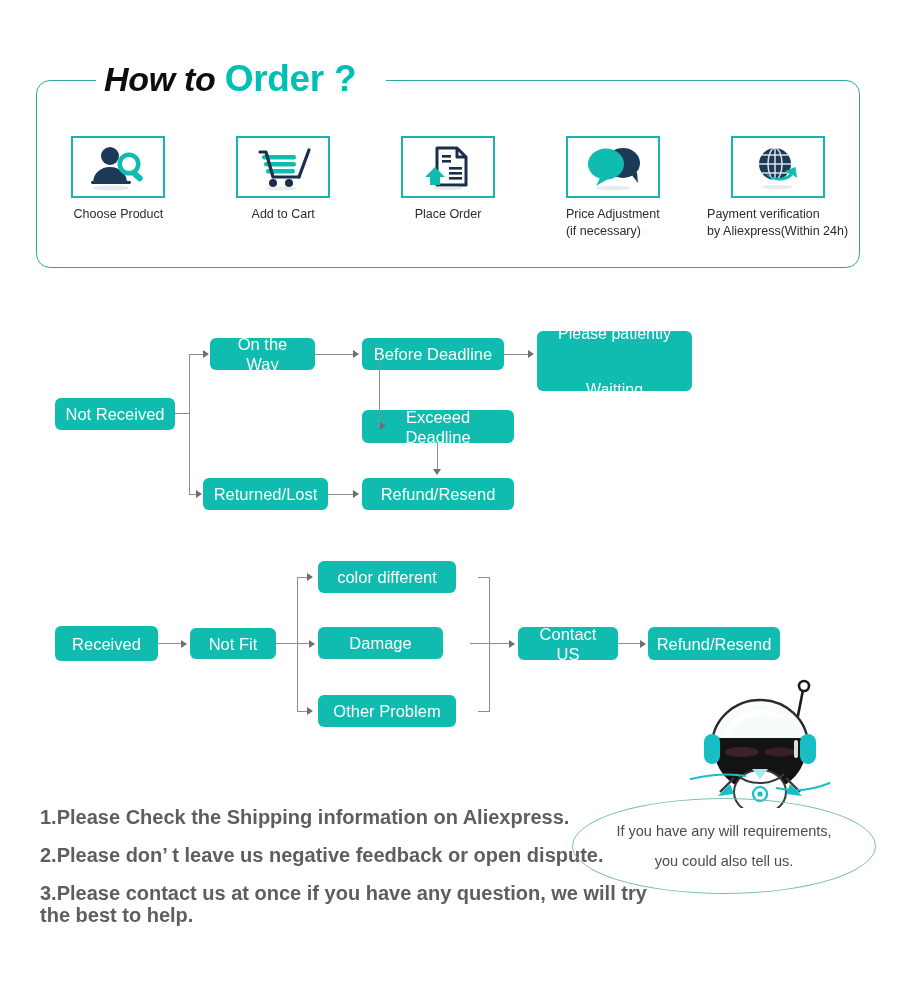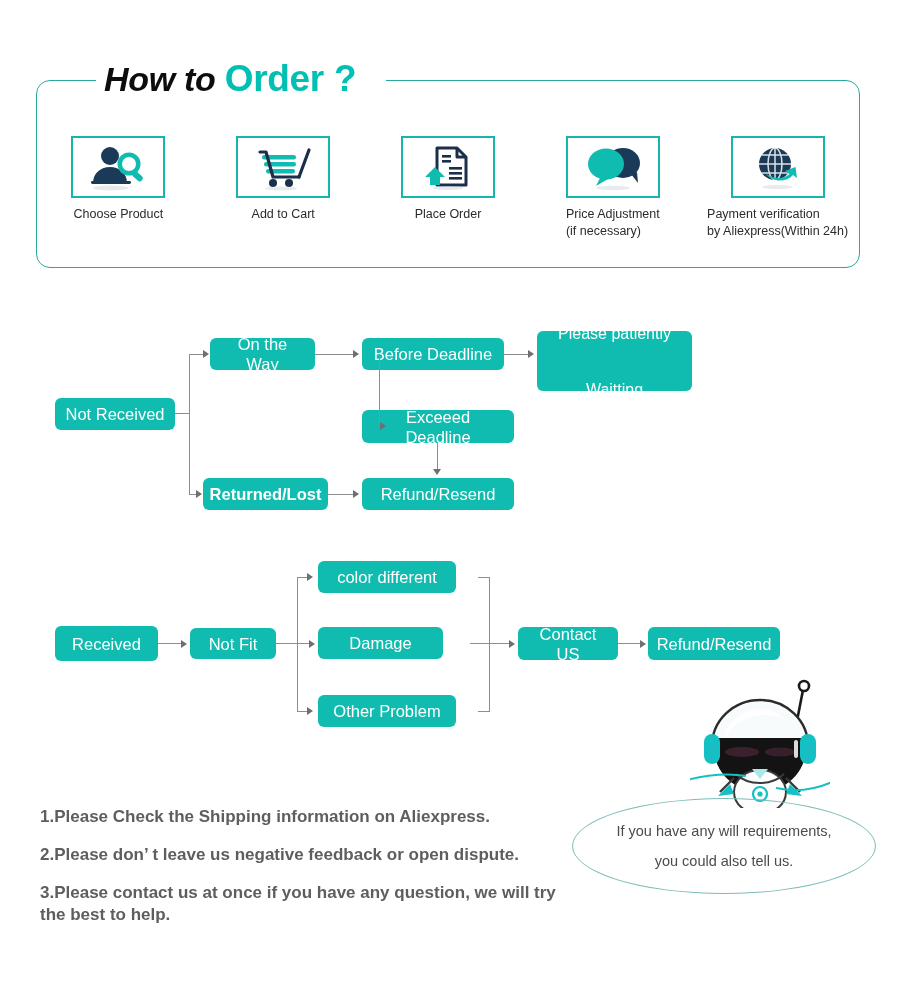--- a/index.html
+++ b/index.html
@@ -56,21 +56,21 @@
   .lv{width:1.4px;}
   .arw{
     width:0;height:0;border-style:solid;
   }
   .arw-r{border-width:4px 0 4px 6px;border-color:transparent transparent transparent #6f6f6f;}
   .arw-d{border-width:6px 4px 0 4px;border-color:#6f6f6f transparent transparent transparent;}
 
   
   #notes{left:40px;top:806px;width:560px;}
   .note{
-    font-size:17px;font-weight:bold;color:#5e5e5e;line-height:22px;
+    font-size:20px;font-weight:bold;color:#5e5e5e;line-height:22px;
     margin-bottom:16px;white-space:nowrap;
   }
   .note:last-child{margin-bottom:0;}
   .note .cont{display:block;white-space:nowrap;}
 
   
   #speech-oval{
     left:572px;top:798px;width:304px;height:96px;
     border:1.4px solid #7fbcb8;border-radius:50%;box-sizing:border-box;
     display:flex;flex-direction:column;align-items:center;justify-content:center;
@@ -193,21 +193,21 @@
 
   <div class="abs fbox" style="left:362px;top:338px;width:142px;height:32px;">Before Deadline</div>
 
   <div class="abs fbox two-line" style="left:537px;top:331px;width:155px;height:60px;gap:33px;">
     <span>Please patiently</span>
     <span>Waitting</span>
   </div>
 
   <div class="abs fbox" style="left:362px;top:410px;width:152px;height:33px;">Exceeed Deadline</div>
 
-  <div class="abs fbox" style="left:203px;top:478px;width:125px;height:32px;font-weight:bold;">Returned/Lost</div>
+  <div class="abs fbox" style="left:203px;top:478px;width:125px;height:32px;">Returned/Lost</div>
 
   <div class="abs fbox" style="left:362px;top:478px;width:152px;height:32px;">Refund/Resend</div>
 
   <div class="abs ln lh" style="left:175px;top:413px;width:15px;"></div>
   <div class="abs ln lv" style="left:189px;top:354px;height:140px;"></div>
   <div class="abs ln lh" style="left:189px;top:353.5px;width:14px;"></div>
   <div class="abs arw arw-r" style="left:203px;top:350px;"></div>
   <div class="abs ln lh" style="left:189px;top:493.5px;width:7px;"></div>
   <div class="abs arw arw-r" style="left:196px;top:490px;"></div>
 

